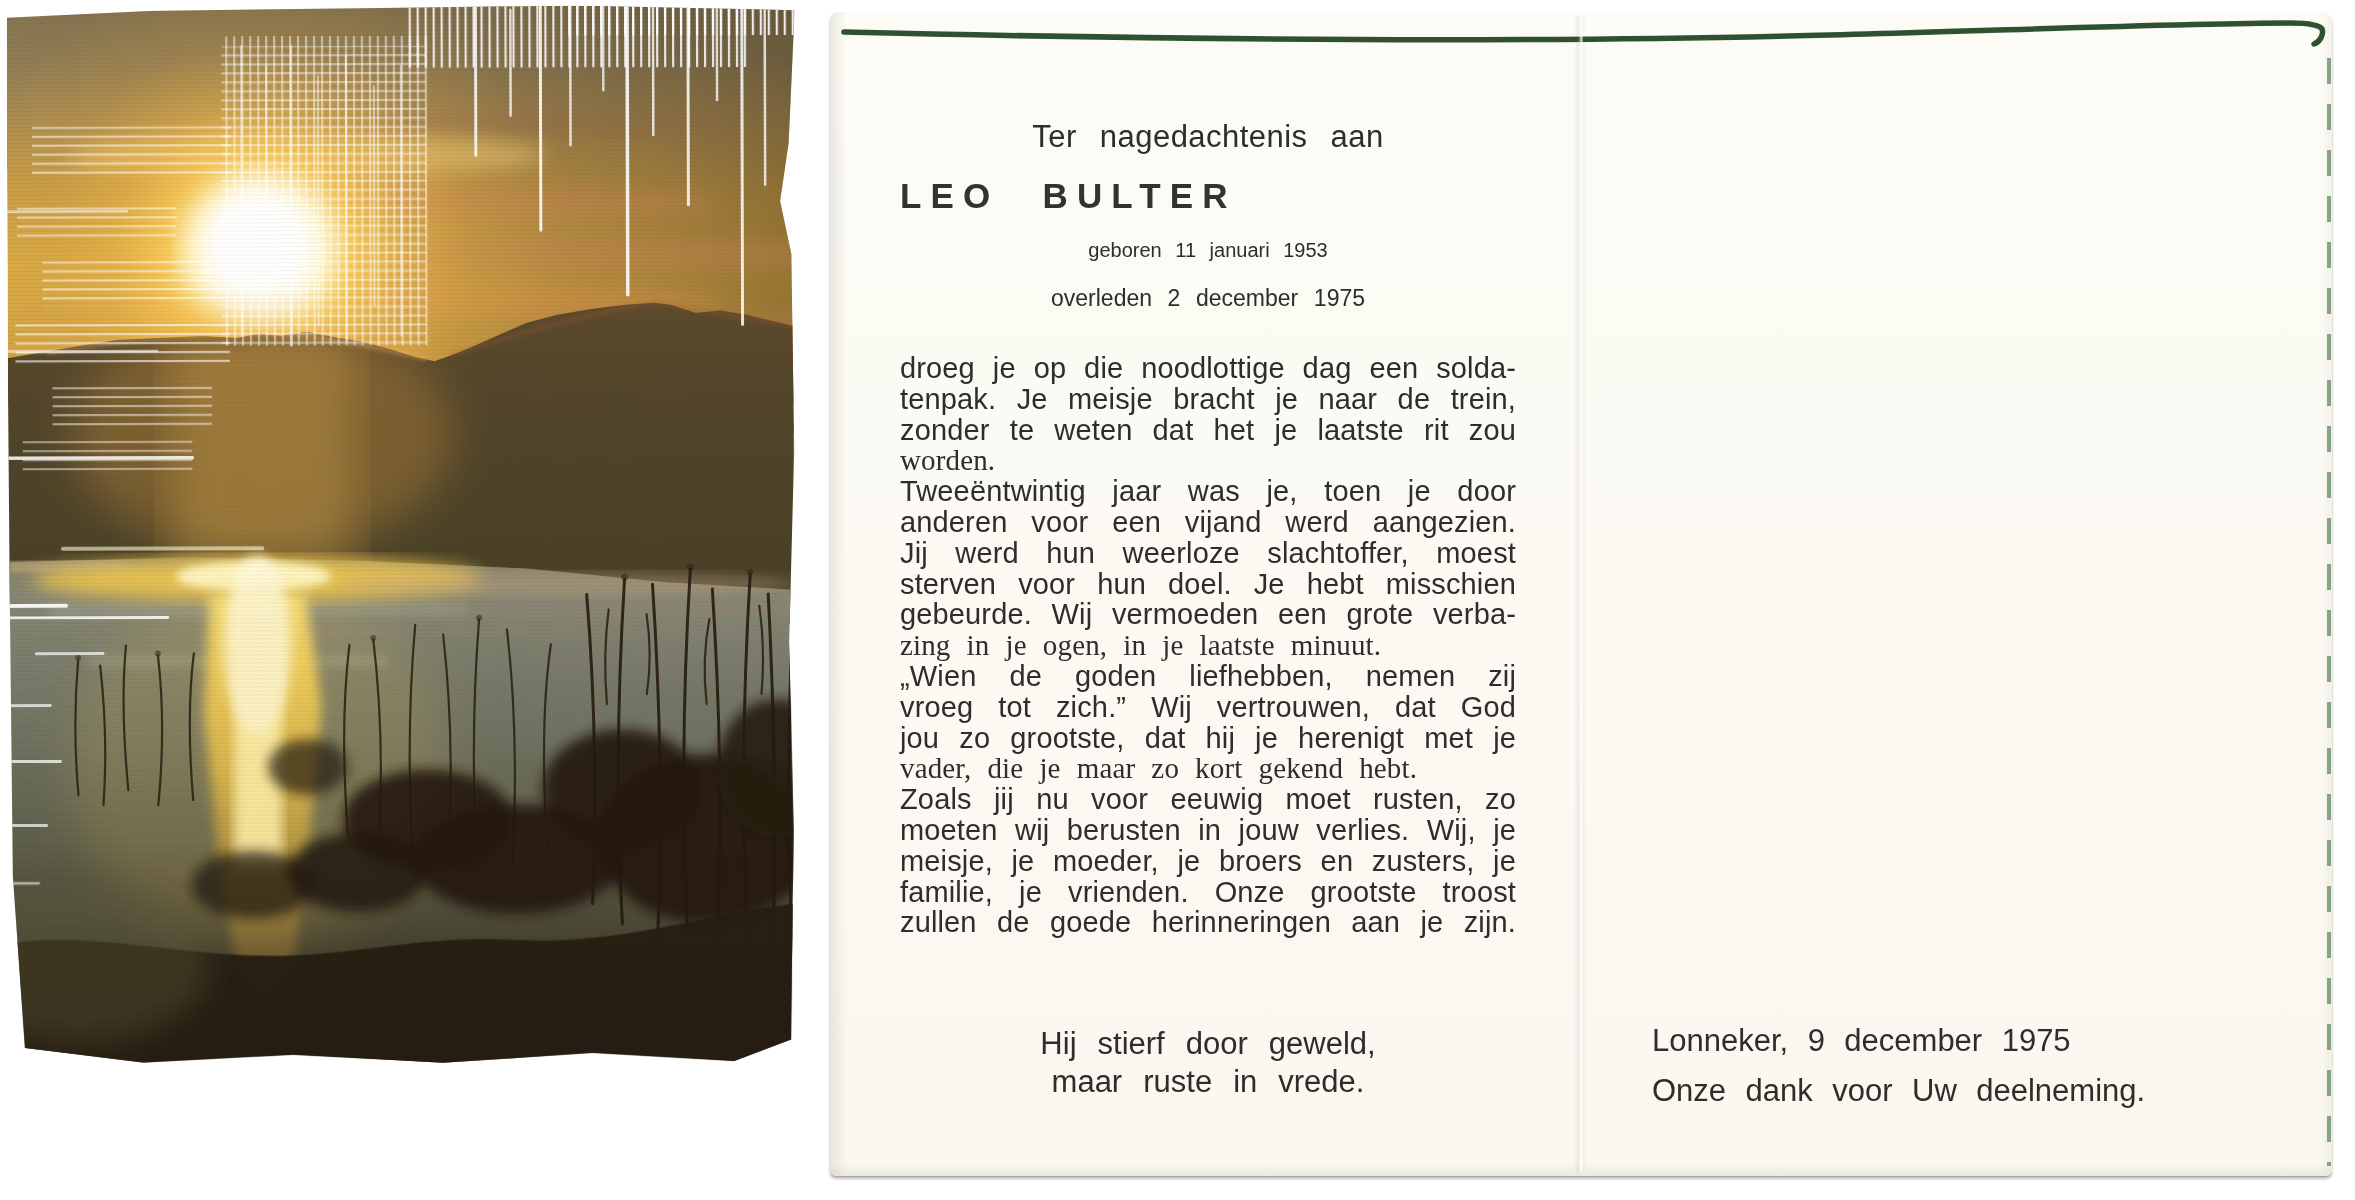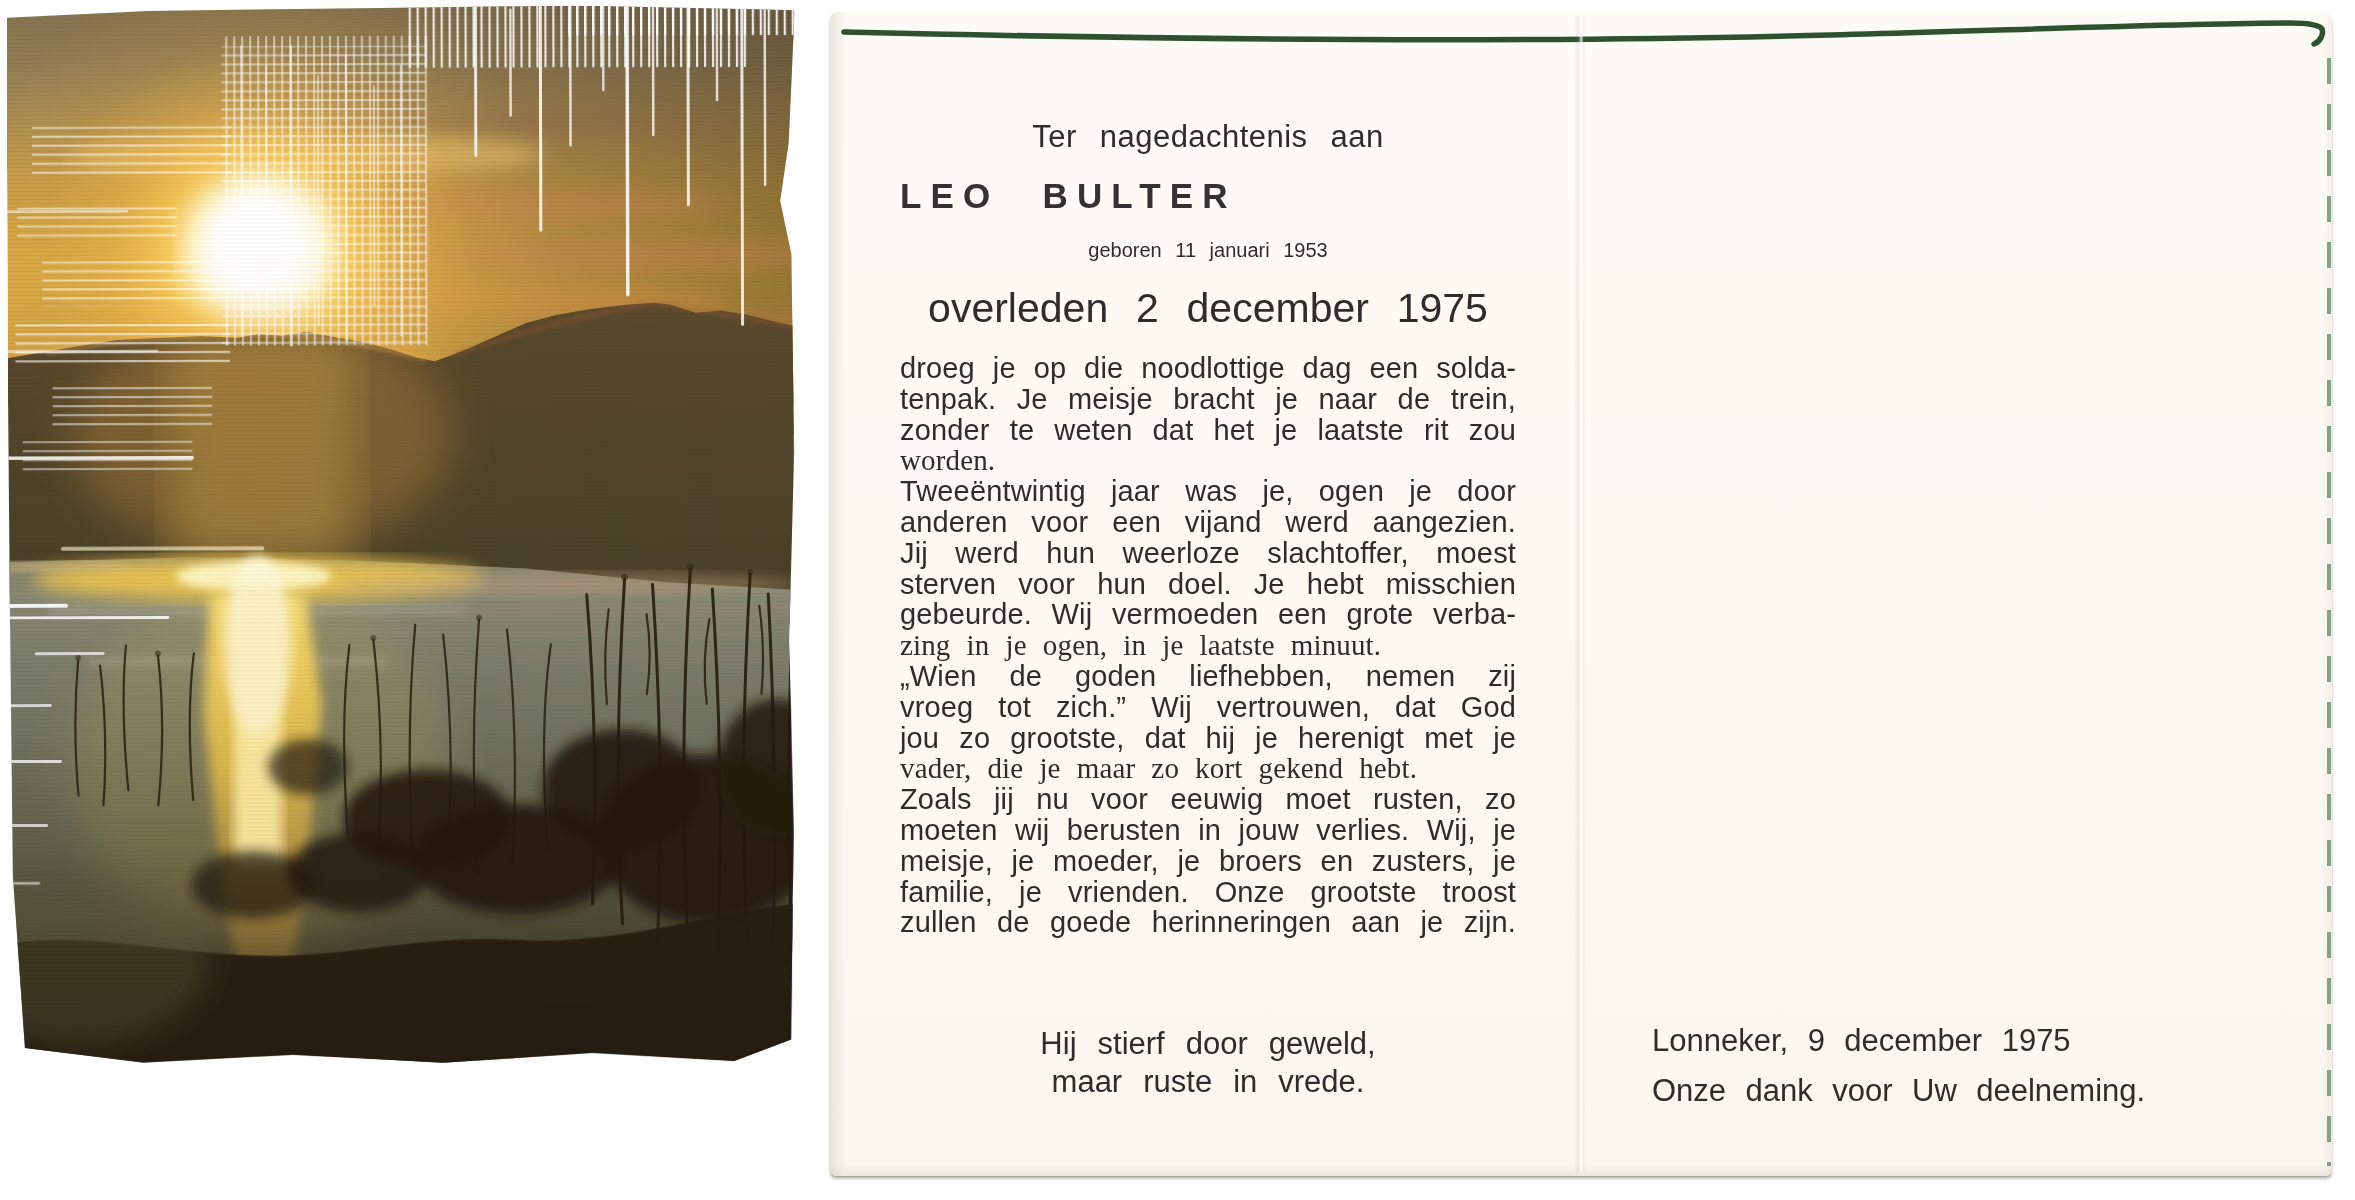--- a/index.html
+++ b/index.html
@@ -42,21 +42,21 @@
   }
   .fold{
     position:absolute;left:744px;top:4px;bottom:4px;width:12px;pointer-events:none;
     background:linear-gradient(90deg, rgba(0,0,0,0) 0%, rgba(110,105,90,.10) 35%, rgba(255,255,255,.75) 62%, rgba(120,115,100,.06) 80%, rgba(0,0,0,0) 100%);
   }
 
   .left-page{position:absolute;left:70px;top:0;width:616px;height:100%;}
   .dedication{position:absolute;top:107px;width:100%;text-align:center;font-size:31px;word-spacing:.45em;letter-spacing:.015em;}
   .name{position:absolute;top:164px;width:100%;font-size:35px;font-weight:bold;letter-spacing:.26em;word-spacing:.7em;color:#323232;}
   .born{position:absolute;top:227px;width:100%;text-align:center;font-size:20px;word-spacing:.4em;}
-  .died{position:absolute;top:273px;width:100%;text-align:center;font-size:41px;word-spacing:.4em;}
+  .died{position:absolute;top:273px;width:100%;text-align:center;font-size:23px;word-spacing:.4em;}
 
   .body-text{position:absolute;top:341px;width:100%;font-size:29px;line-height:30.8px;word-spacing:.3em;letter-spacing:.005em;}
   .bl{text-align:justify;text-align-last:justify;height:30.8px;white-space:nowrap;}
   .bl.end{text-align-last:left;font-family:Liberation Serif, serif;}
 
   .epitaph{position:absolute;top:1013px;width:100%;text-align:center;font-size:31px;line-height:38px;word-spacing:.4em;}
   .colophon{position:absolute;left:822px;top:1004px;font-size:31px;line-height:50px;word-spacing:.35em;white-space:nowrap;}
 </style>
 </head>
 <body>
@@ -295,21 +295,21 @@
     <div class="dedication">Ter nagedachtenis aan</div>
     <div class="name">LEO BULTER</div>
     <div class="born">geboren 11 januari 1953</div>
     <div class="died">overleden 2 december 1975</div>
 
     <div class="body-text">
       <div class="bl">droeg je op die noodlottige dag een solda-</div>
       <div class="bl">tenpak. Je meisje bracht je naar de trein,</div>
       <div class="bl">zonder te weten dat het je laatste rit zou</div>
       <div class="bl end">worden.</div>
-      <div class="bl">Tweeëntwintig jaar was je, ogen je door</div>
+      <div class="bl">Tweeëntwintig jaar was je, toen je door</div>
       <div class="bl">anderen voor een vijand werd aangezien.</div>
       <div class="bl">Jij werd hun weerloze slachtoffer, moest</div>
       <div class="bl">sterven voor hun doel. Je hebt misschien</div>
       <div class="bl">gebeurde. Wij vermoeden een grote verba-</div>
       <div class="bl end">zing in je ogen, in je laatste minuut.</div>
       <div class="bl">„Wien de goden liefhebben, nemen zij</div>
       <div class="bl">vroeg tot zich.” Wij vertrouwen, dat God</div>
       <div class="bl">jou zo grootste, dat hij je herenigt met je</div>
       <div class="bl end">vader, die je maar zo kort gekend hebt.</div>
       <div class="bl">Zoals jij nu voor eeuwig moet rusten, zo</div>

